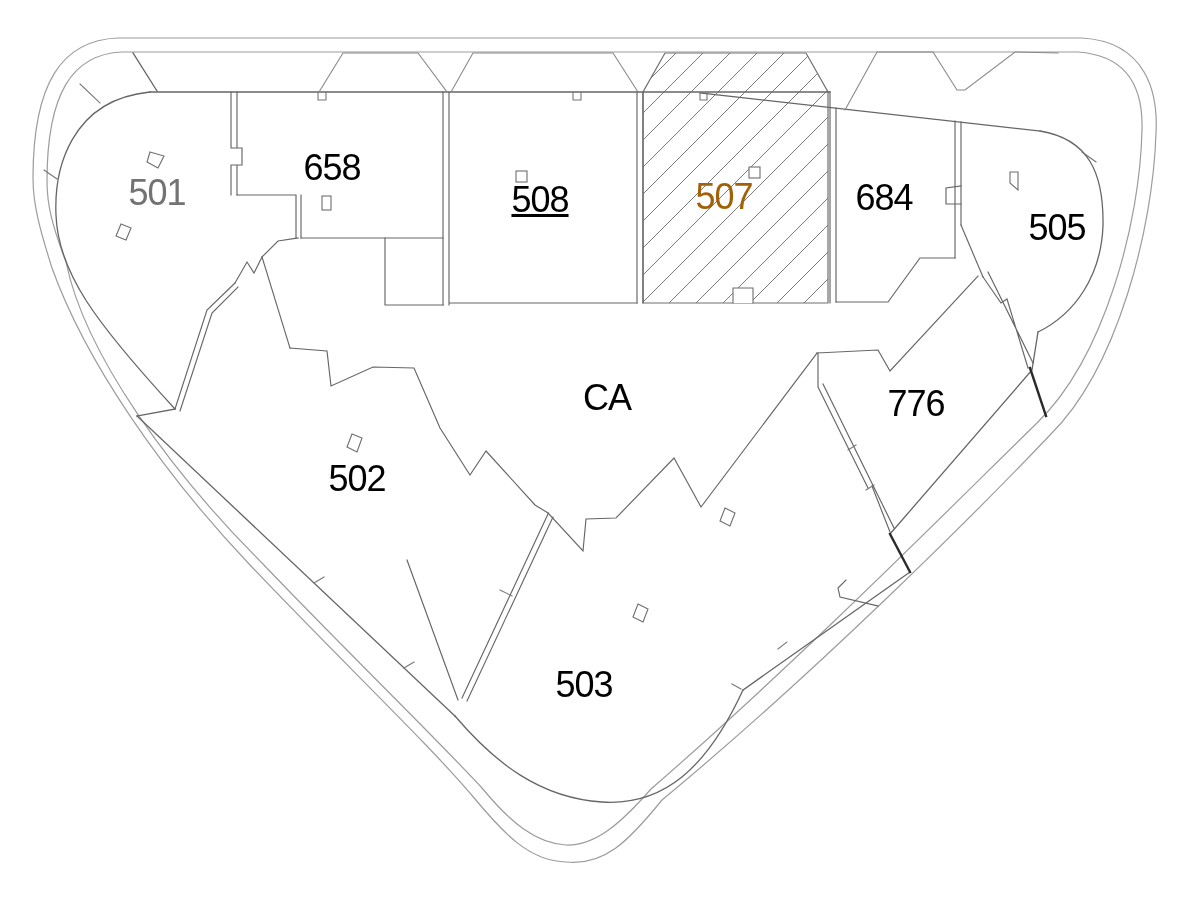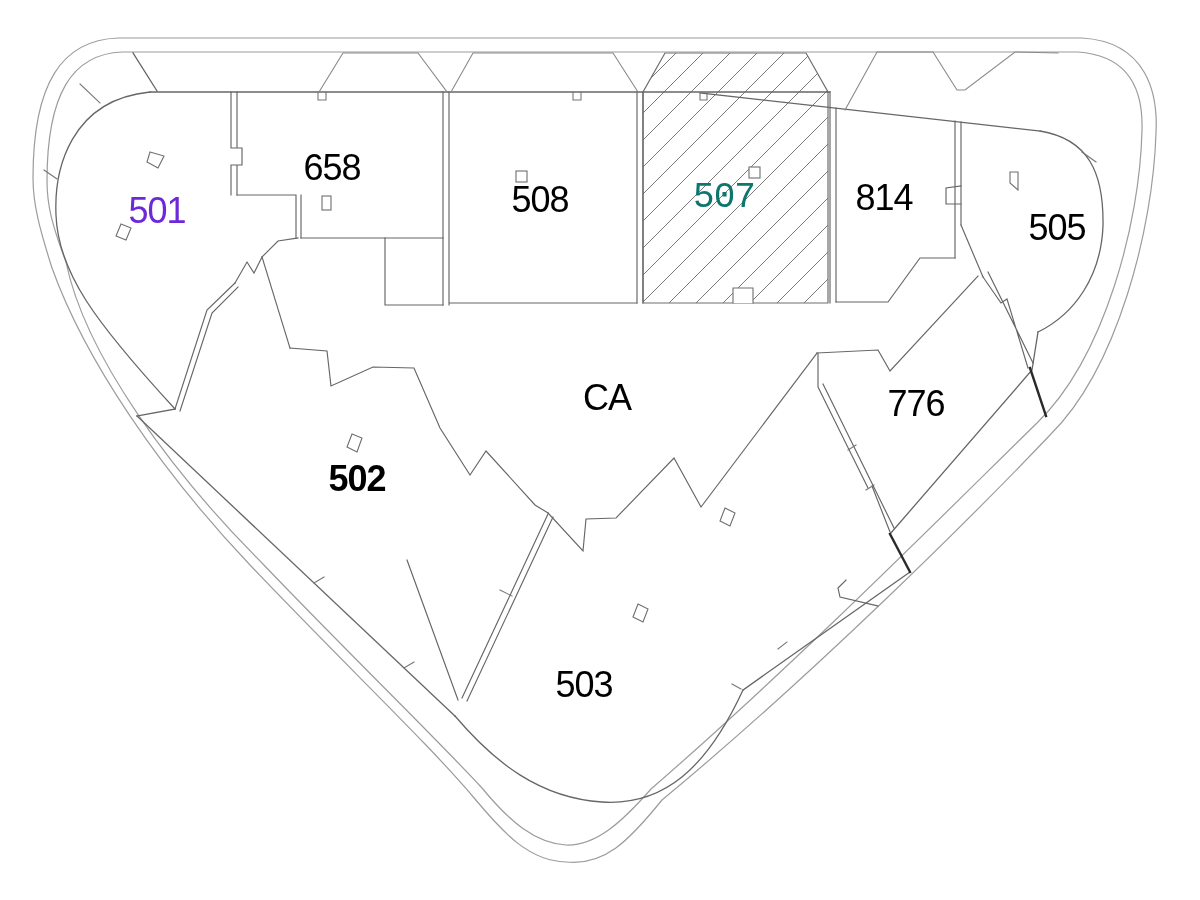--- a/index.html
+++ b/index.html
@@ -145,24 +145,24 @@
       <rect x="322" y="196" width="9" height="14"></rect>
       <rect x="516" y="171" width="11" height="11"></rect>
       <rect x="749" y="167" width="11" height="11"></rect>
       <path d="M 1010,172 L 1018,172 L 1018,190 L 1010,183 Z"></path>
       <path d="M 352,434 L 362,438 L 357,452 L 347,447 Z"></path>
       <path d="M 725,508 L 735,513 L 730,526 L 720,521 Z"></path>
       <path d="M 638,604 L 648,609 L 643,622 L 633,617 Z"></path>
     </g>
   </svg>
 
-  <div class="unit-label" style="left: 157px; top: 211px; color: #6d28d9;">501</div>
-  <div class="unit-label" style="left: 357px; top: 479px; color: rgb(0, 0, 0); font-weight: bold;">502</div>
+  <div class="unit-label" style="left: 157px; top: 193px; color: #737373;">501</div>
+  <div class="unit-label" style="left: 357px; top: 479px; color: rgb(0, 0, 0);">502</div>
   <div class="unit-label" style="left: 584px; top: 685px; color: rgb(0, 0, 0); text-align: right;">503</div>
   <div class="unit-label" style="left: 916px; top: 404px; color: rgb(0, 0, 0);">776</div>
   <div class="unit-label" style="left: 1017px; top: 228px; color: rgb(0, 0, 0); margin-left: 40px;">505</div>
-  <div class="unit-label" style="left: 884px; top: 198px; color: rgb(0, 0, 0);">814</div>
-  <div class="unit-label" style="left: 724px; top: 197px; color: #0f766e; font-family: Liberation Mono, monospace;">507</div>
-  <div class="unit-label" style="left: 540px; top: 200px; color: rgb(0, 0, 0);">508</div>
+  <div class="unit-label" style="left: 884px; top: 198px; color: rgb(0, 0, 0);">684</div>
+  <div class="unit-label" style="left: 724px; top: 197px; color: #a16207;">507</div>
+  <div class="unit-label" style="left: 540px; top: 200px; color: rgb(0, 0, 0); text-decoration: underline;">508</div>
   <div class="unit-label" style="left: 332px; top: 168px; color: rgb(0, 0, 0);">658</div>
   <div class="unit-label" style="left: 607px; top: 398px; color: rgb(0, 0, 0); text-align: right;">CA</div>
 
 </div>
 
 </body></html>

